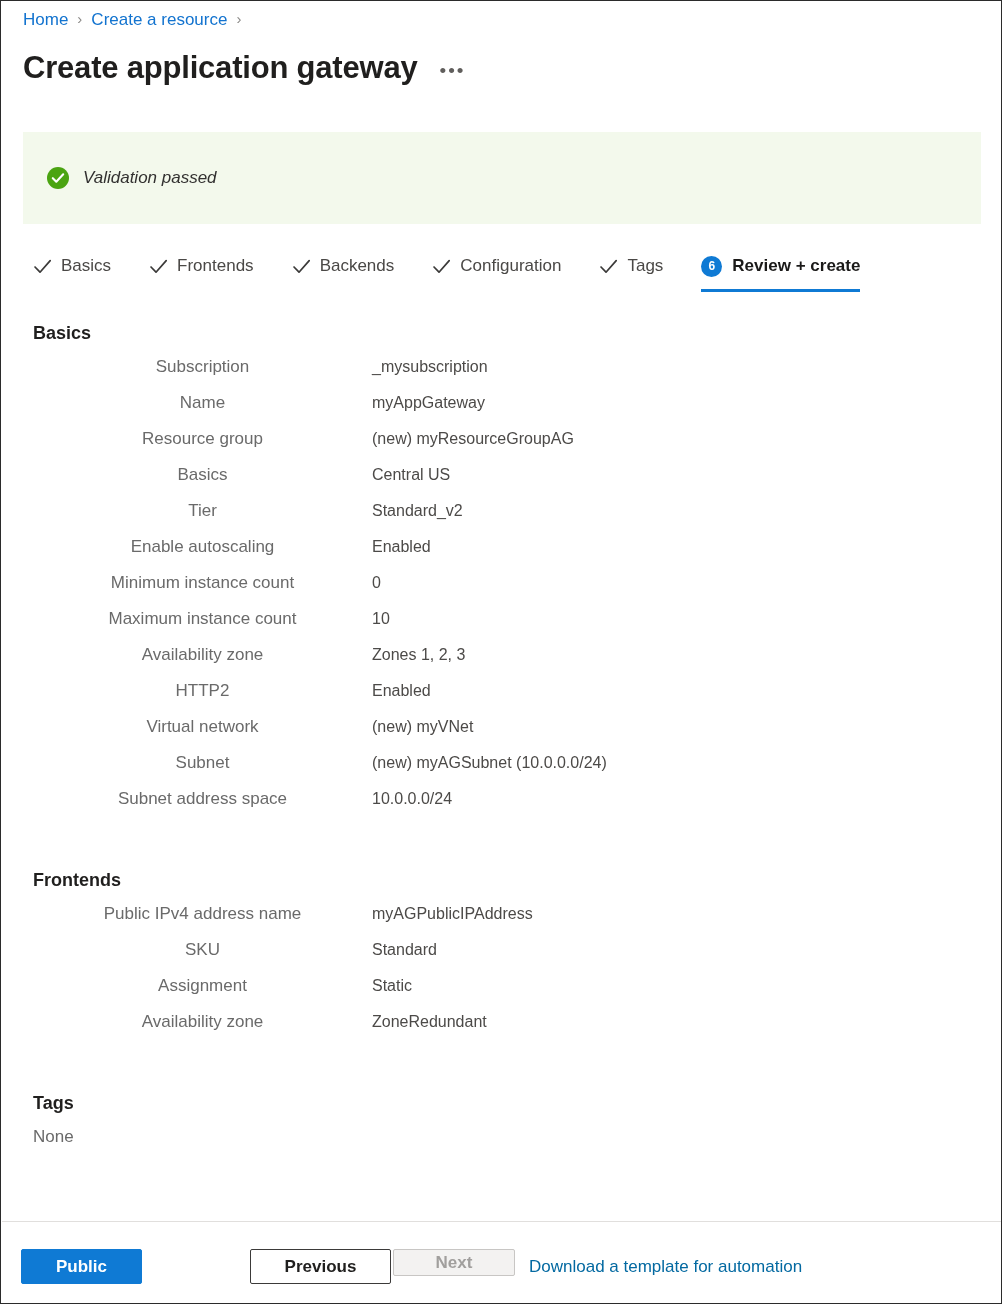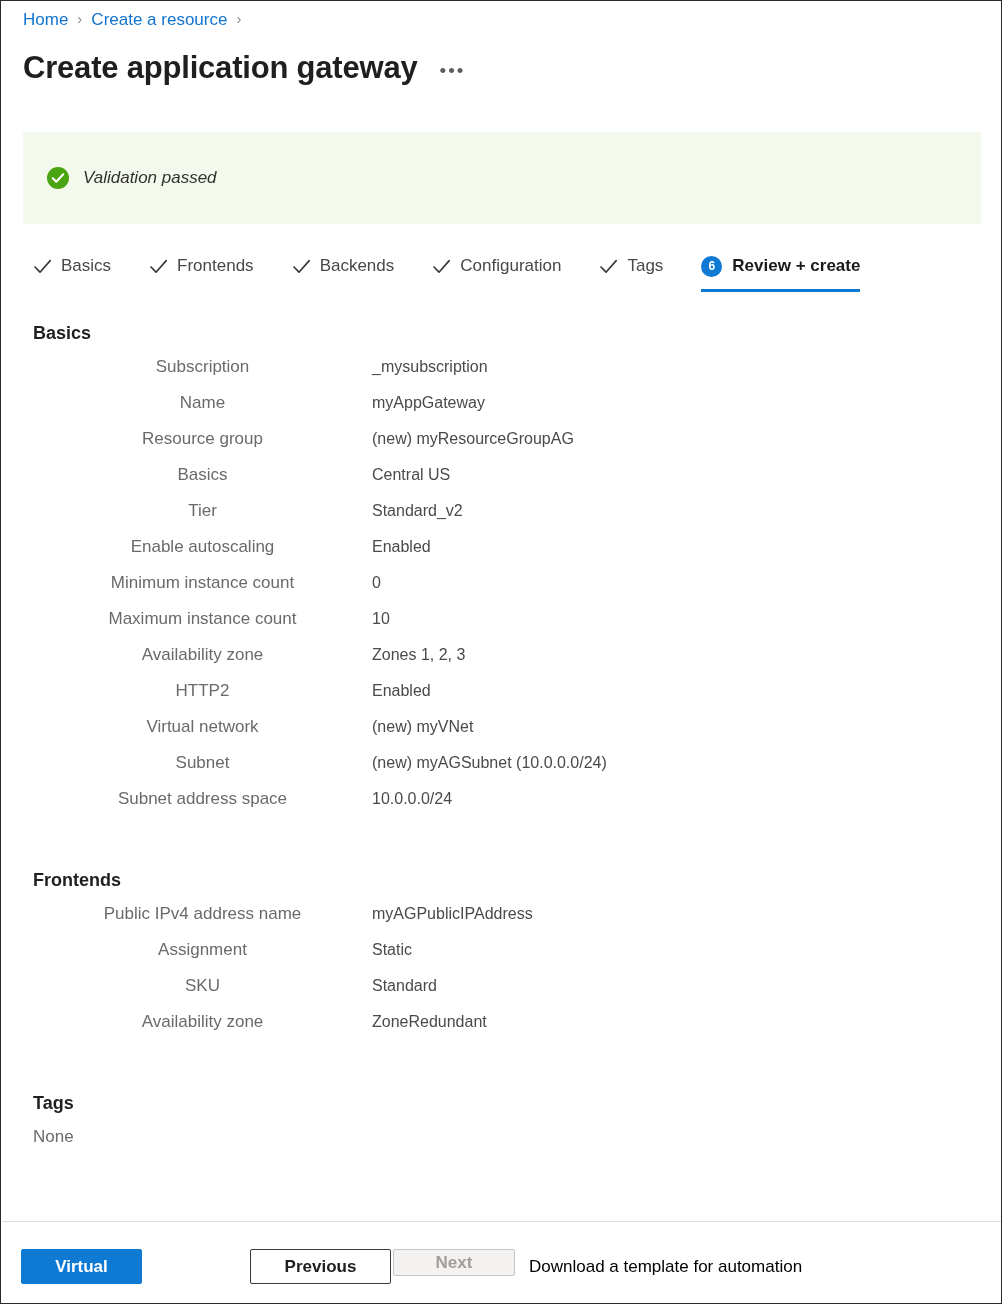--- a/index.html
+++ b/index.html
@@ -271,21 +271,21 @@
     cursor: default;
   }
   .footer-link {
     position: absolute;
     left: 528px;
     top: 27px;
     height: 35px;
     display: flex;
     align-items: center;
     font-size: 17px;
-    color: #000000;
+    color: #0369a1;
     text-decoration: none;
     cursor: pointer;
     white-space: nowrap;
   }
 </style>
 </head>
 <body>
 
 <div id="app">
 
@@ -432,45 +432,45 @@
 
     <div class="section">
       <h2 class="section-title">Frontends</h2>
       <div class="rows">
 
         <div class="row">
           <div class="row-label">Public IPv4 address name</div>
           <div class="row-value">myAGPublicIPAddress</div>
         </div>
         <div class="row">
+          <div class="row-label">SKU</div>
+          <div class="row-value">Standard</div>
+        </div>
+        <div class="row">
           <div class="row-label">Assignment</div>
           <div class="row-value">Static</div>
-        </div>
-        <div class="row">
-          <div class="row-label">SKU</div>
-          <div class="row-value">Standard</div>
         </div>
         <div class="row">
           <div class="row-label">Availability zone</div>
           <div class="row-value">ZoneRedundant</div>
         </div>
 
       </div>
     </div>
 
     <div class="gap-frontends-tags"></div>
 
     <div class="section">
       <h2 class="section-title">Tags</h2>
       <div class="tags-none">None</div>
     </div>
 
   </div>
 
   <div class="footer-divider"></div>
   <div class="footer">
-    <div class="btn btn-create">Virtual</div>
+    <div class="btn btn-create">Public</div>
     <div class="btn btn-previous">Previous</div>
     <div class="btn btn-next">Next</div>
     <a class="footer-link">Download a template for automation</a>
   </div>
 
 </div>
 
 </body></html>

